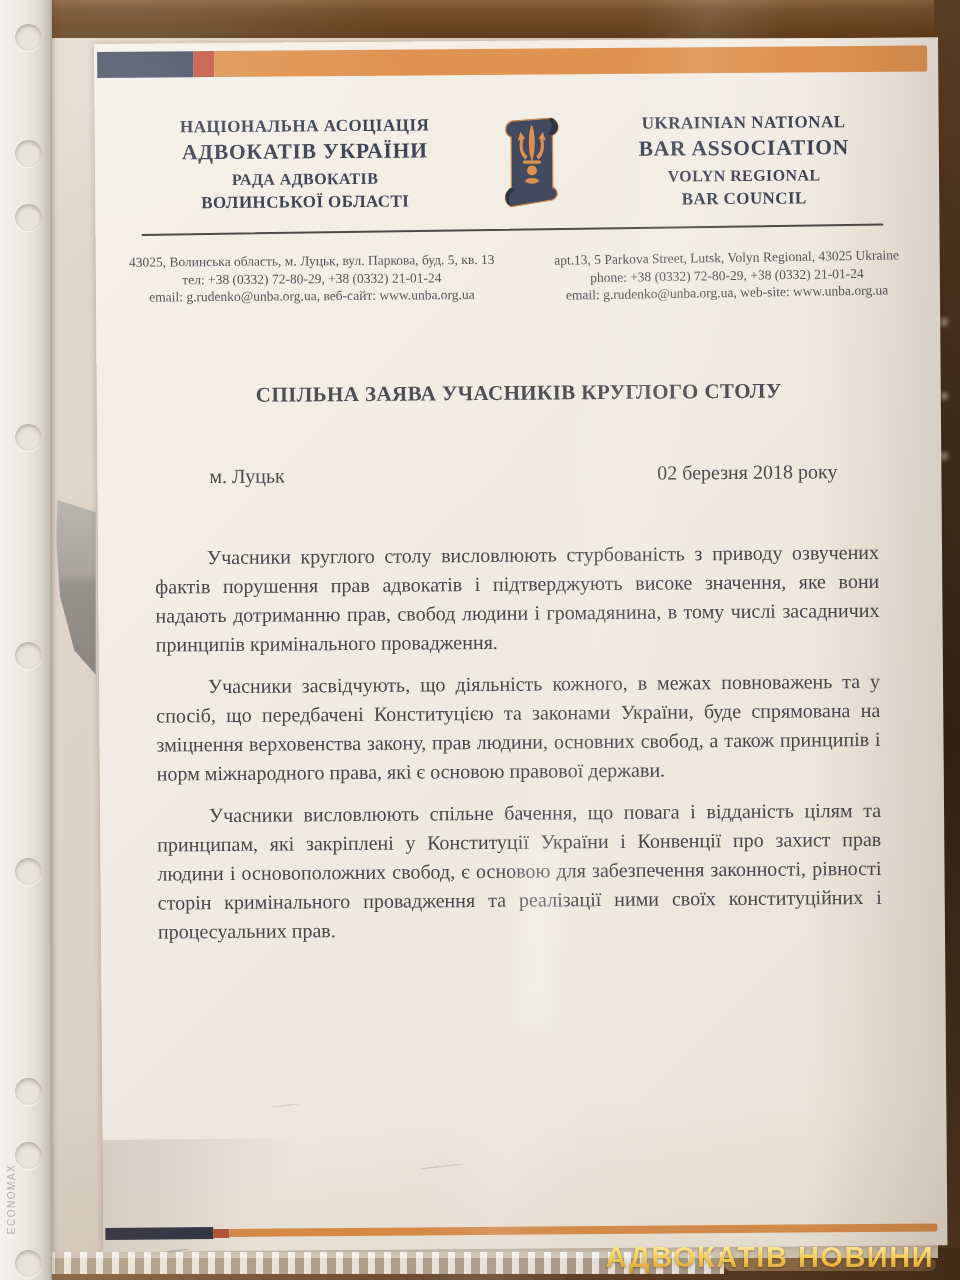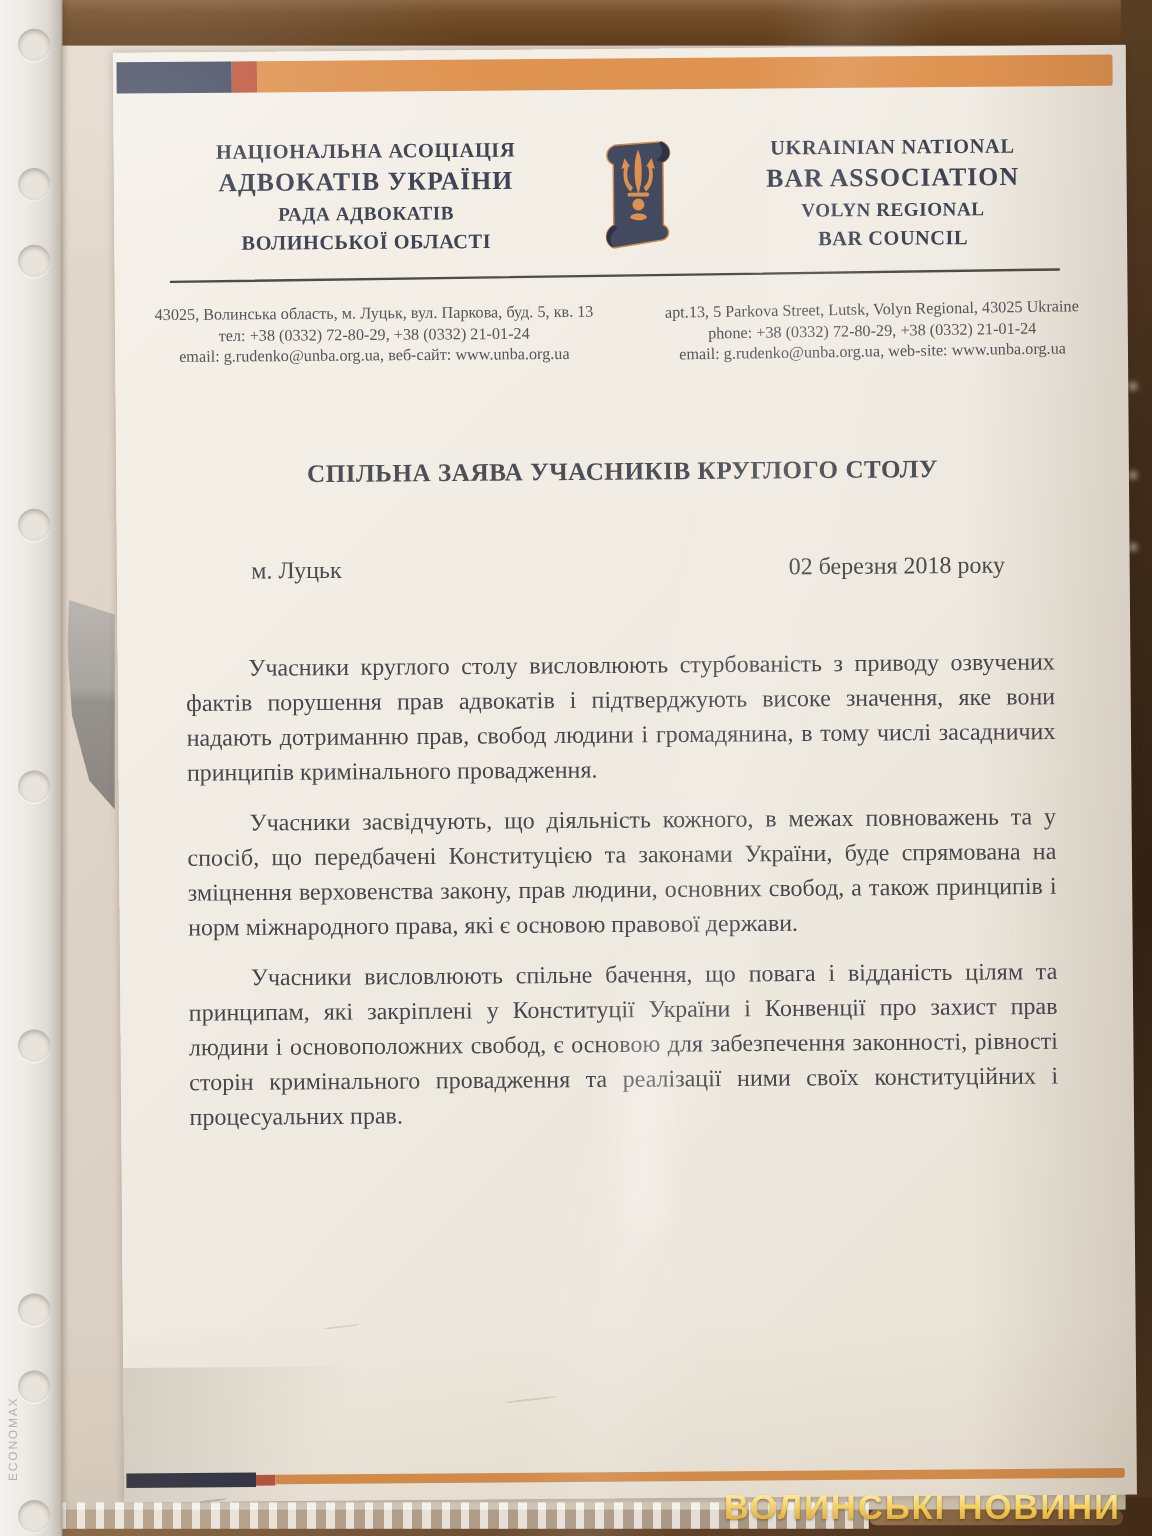--- a/index.html
+++ b/index.html
@@ -223,14 +223,14 @@
     <span class="sleeve-brand">ECONOMAX</span>
   </div>
 
   <div class="reflections">
     <span class="streak"></span>
   </div>
 
   <div class="bottom-band"></div>
   <div class="bottom-light-streak"></div>
 
-  <div class="watermark">ВОЛИНСЬКІ НОВИНИ</div>
+  <div class="watermark">АДВОКАТІВ НОВИНИ</div>
 </div>
 
 </body></html>

